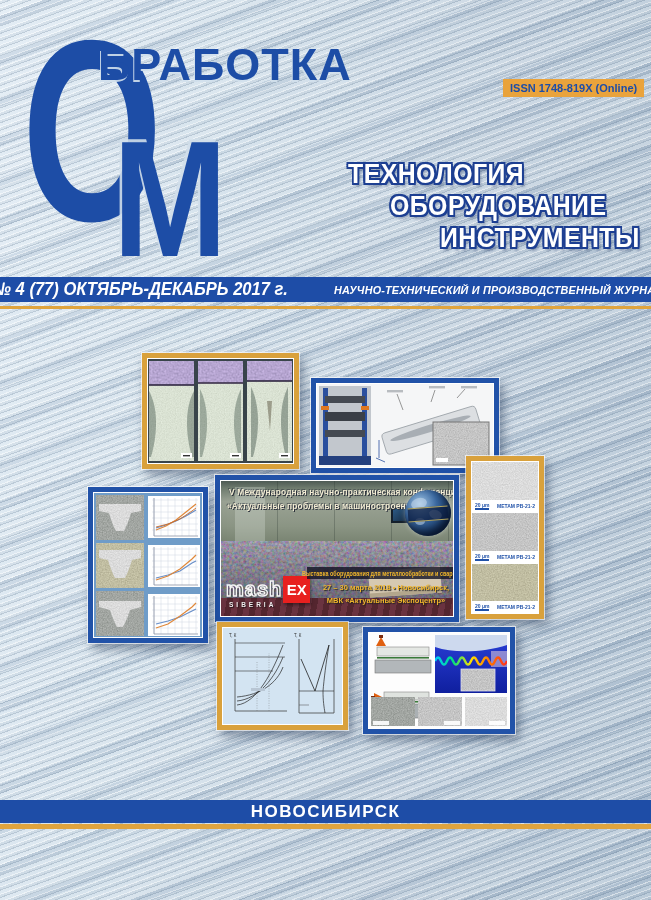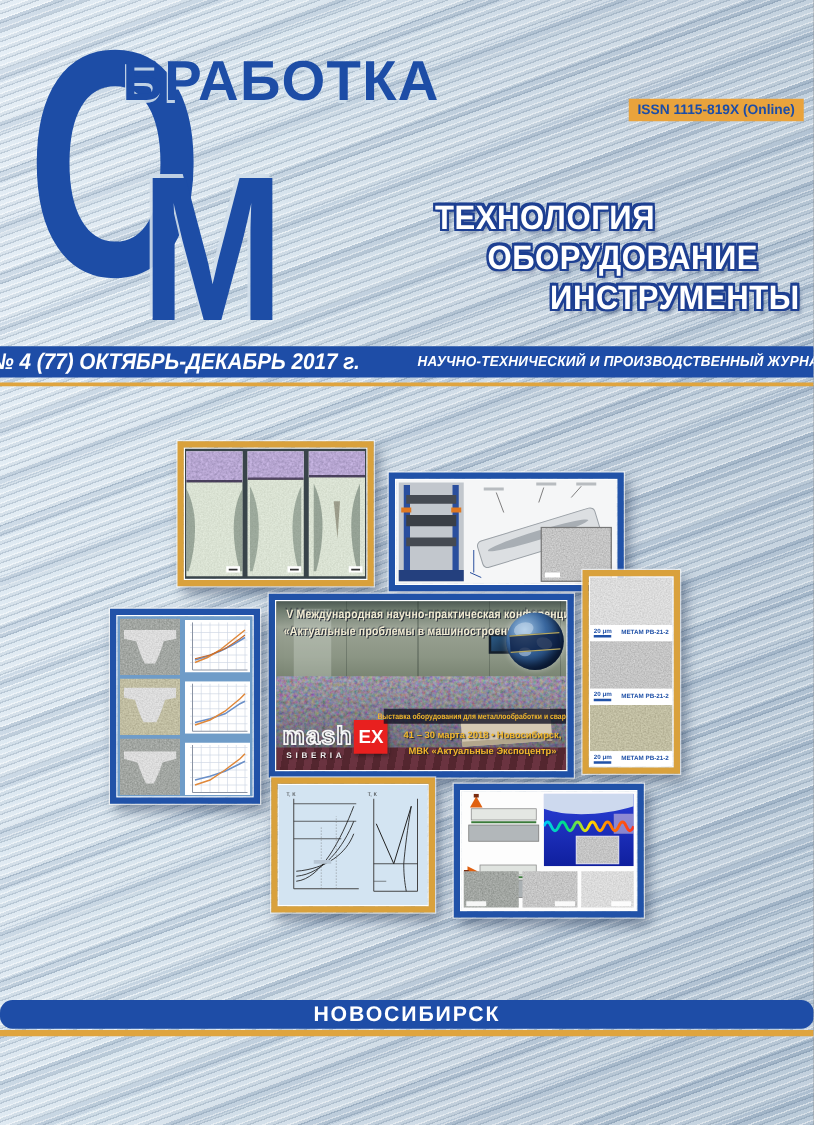--- a/index.html
+++ b/index.html
@@ -41,21 +41,21 @@
       -2px  0   0 #1d3f92, 2px  0   0 #1d3f92,
        0   -2px 0 #1d3f92, 0    2px 0 #1d3f92,
        3px  4px 3px rgba(25,45,95,.35);
   }
   
   .band{position:absolute;left:0;right:0;background:#1e4da7;color:#fff;display:flex;align-items:center;}
   .goldline{position:absolute;left:0;right:0;background:#dfa43e;}
   #issue-band{top:277px;height:25px;justify-content:center;padding:0 26px 0 30px;box-sizing:border-box;font-style:italic;}
   .issue-left{font-size:18px;font-weight:bold;white-space:nowrap;transform:scaleX(.92);transform-origin:0 50%;}
   .issue-right{font-size:11.5px;font-weight:bold;white-space:nowrap;transform:scaleX(.94);transform-origin:100% 50%;letter-spacing:.2px;}
-  #city-band{top:800px;height:23px;justify-content:center;border-radius:10px;}
+  #city-band{top:800px;height:23px;justify-content:center;}
   .city{font-size:17px;font-weight:bold;letter-spacing:1.5px;}
   
   .fig{position:absolute;box-sizing:border-box;border:5px solid #d9a13c;
        box-shadow:inset 0 0 0 1px #fff,0 0 0 1px rgba(255,255,255,.65),4px 6px 10px rgba(28,48,80,.5);}
   .fig-blue{border-color:#2152a8;}
   .inner{position:absolute;left:1px;top:1px;right:1px;bottom:1px;overflow:hidden;background:#fff;}
   
   .wall{position:absolute;left:0;top:0;right:0;height:64px;
     background:
       repeating-linear-gradient(90deg,transparent 0 56px,rgba(40,52,46,.28) 56px 57px),
@@ -175,21 +175,21 @@
         <feFuncG type="linear" slope="0.55" intercept="0.06"></feFuncG>
         <feFuncB type="linear" slope="0.62" intercept="0.10"></feFuncB>
         <feFuncA type="linear" slope="0" intercept="1"></feFuncA>
       </feComponentTransfer>
     </filter>
   </defs>
 </svg>
 
 <div id="cover">
 
-  <div class="issn" style="left:503px;top:79px;">ISSN 1115-819X (Online)</div>
+  <div class="issn" style="left:503px;top:79px;">ISSN 1748-819X (Online)</div>
 
   <div class="big-letter" style="left:22px;top:2px;font-size:258px;transform:scaleX(.70);">О</div>
   <div class="title-word" style="left:78px;top:42px;font-size:45px;letter-spacing:1px;margin-left:20px;">БРАБОТКА</div>
   <div class="big-letter" style="left:113px;top:117px;font-size:165px;transform:scaleX(.83);text-shadow:-3px -3px 0 rgba(208,222,234,.9);">М</div>
 
   <div class="subtitle" style="left:348px;top:161px;">ТЕХНОЛОГИЯ</div>
   <div class="subtitle" style="left:390px;top:193px;">ОБОРУДОВАНИЕ</div>
   <div class="subtitle" style="left:440px;top:225px;">ИНСТРУМЕНТЫ</div>
 
   <div class="band" id="issue-band">
@@ -286,21 +286,21 @@
       <div class="globe-band"></div>
       <div class="mash">
         <span class="mash-word">mash</span>
         <span class="ex-box">EX</span>
       </div>
       <div class="siberia">SIBERIA</div>
       <div class="expo-strip">
         <span>Выставка оборудования для металлообработки и сварки</span>
       </div>
       <div class="expo-lines">
-        <div>41 – 30 марта 2018  •  Новосибирск,</div>
+        <div>27 – 30 марта 2018  •  Новосибирск,</div>
         <div>МВК «Актуальные Экспоцентр»</div>
       </div>
     </div>
   </div>
 
   <div class="fig fig-blue" style="left:88px;top:487px;width:120px;height:156px;">
     <div class="inner" style="background:#6f9cc8;">
       <svg class="noise-svg" style="left:2px;top:2px;" width="48" height="45">
         <rect width="48" height="45" filter="url(#nGrayD)"></rect>
         <clipPath id="w1">

